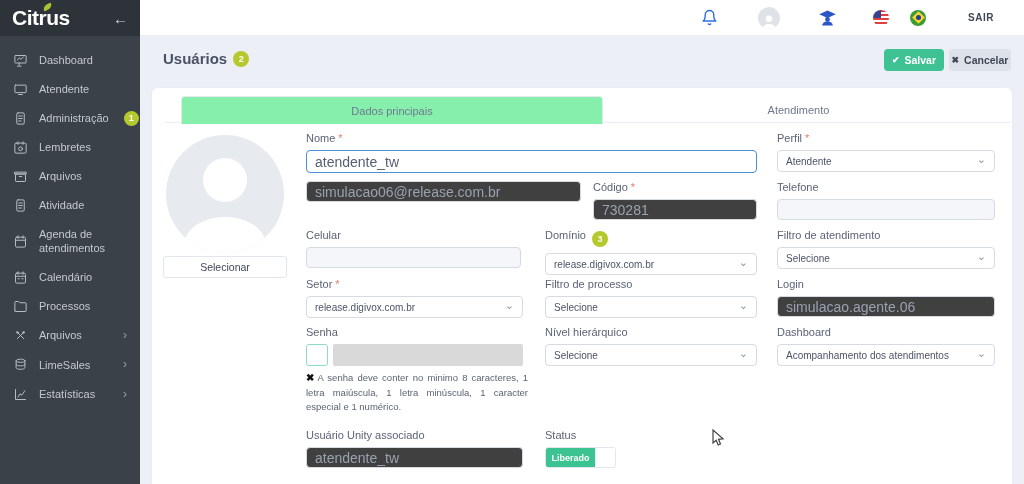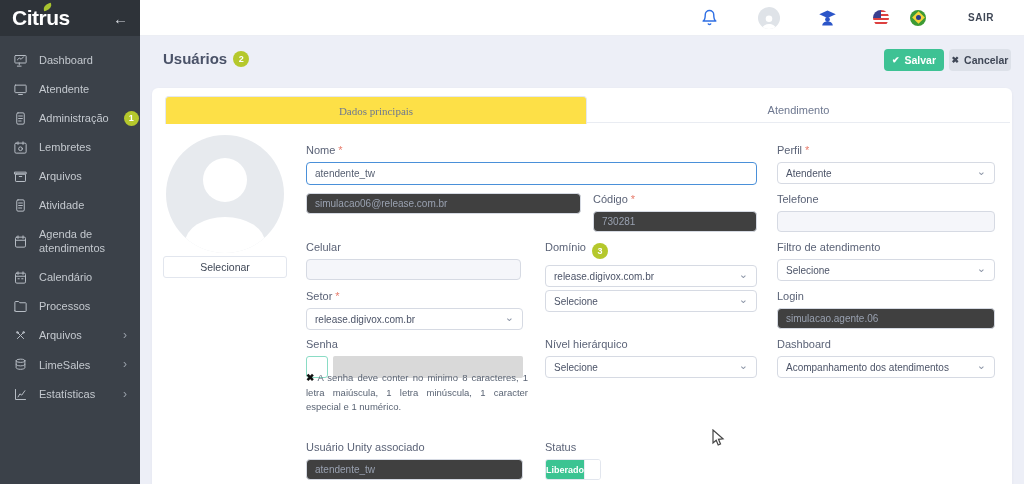--- a/index.html
+++ b/index.html
@@ -38,32 +38,32 @@
   .num-badge { display:inline-flex; width:16px; height:16px; border-radius:50%; background:#b5c82c; color:#fff; font-size:9px; font-weight:bold; align-items:center; justify-content:center; vertical-align:2px; margin-left:6px; }
   .btn { position:absolute; top:13px; height:22px; border:none; border-radius:4px; font-size:10.5px; font-weight:bold; font-family:inherit; display:flex; align-items:center; justify-content:center; gap:5px; cursor:pointer; }
   .btn-save { left:744px; width:60px; background:#3ec294; color:#fff; }
   .btn-cancel { left:809px; width:62px; background:#dde1e9; color:#3f4756; }
   .btn .bico { font-size:9px; }
 
   
   .card { position:absolute; left:12px; top:52px; width:860px; height:400px; background:#fff; border-radius:6px 6px 0 0; box-shadow:0 1px 3px rgba(60,70,100,0.06); }
   .tabrow { position:absolute; left:13px; top:8px; width:845px; height:27px; border-bottom:1px solid #e9ecf2; }
   .tab { position:absolute; top:0; height:27px; display:flex; align-items:center; justify-content:center; font-size:11px; color:#6e7890; cursor:pointer; }
-  .tab-active { left:0; width:422px; background:#fde047; border:1px solid #e4e8ef; border-bottom:none; border-radius:4px 4px 0 0; height:28px; z-index:2;font-family:Liberation Serif, serif; }
+  .tab-active { left:16px; width:422px; background:#86efac; border:1px solid #e4e8ef; border-bottom:none; border-radius:4px 4px 0 0; height:28px; z-index:2; }
   .tab-plain { left:422px; width:423px; }
 
   
   .avatar-big { position:absolute; left:14px; top:47px; width:118px; height:118px; border-radius:50%; background:#e7eaee; overflow:hidden; }
   .btn-select { position:absolute; left:11px; top:168px; width:124px; height:22px; background:#fff; border:1px solid #e2e6ee; border-radius:3px; font-size:10.5px; color:#3f4756; font-family:inherit; cursor:pointer; }
 
   
-  .field { position:absolute;margin-top:12px; }
+  .field { position:absolute; }
   .flabel { display:block; font-size:11px; color:#5b6377; margin-bottom:6px; white-space:nowrap; }
   .req { color:#e87c6c; margin-left:3px; }
-  .inp { width:100%; height:21px; border:1px solid #d6dae3; border-radius:4px; background:#fff; font-size:10px; color:#555e70; padding:0 8px; font-family:inherit; }
+  .inp { width:100%; height:21px; border:1px solid #d6dae3; border-radius:4px; background:#fff; font-size:14px; color:#555e70; padding:0 8px; font-family:inherit; }
   .inp:disabled { background:#404040; color:#99a1b0; -webkit-text-fill-color:#99a1b0; }
   .inp.lightempty { background:#f5f6fa; }
   .inp.focused { height:23px; border:1px solid #4a90d9; outline:none; text-decoration:underline wavy #e05050 1px; text-underline-offset:3px; }
   .sel { display:flex; align-items:center; justify-content:space-between; height:22px; border:1px solid #d6dae3; border-radius:4px; background:#fff; font-size:10px; color:#4c5468; padding:0 8px; cursor:pointer; }
   .sel .chev { color:#8a93a5; font-size:11px; line-height:0; margin-top:-4px; }
   .senha-row { display:flex; gap:5px; }
   .checkbox { width:22px; height:22px; border:1px solid #8adcc5; border-radius:3px; background:#fff; flex:none; cursor:pointer; }
   .senha-inp { flex:1; height:22px; background:#d9d9d9; border:none; border-radius:2px; }
   .hint { position:absolute; left:154px; top:282px; width:222px; font-size:9.5px; color:#5a6474; line-height:1.55; text-align:justify; }
   .hint .x { color:#111; font-weight:bold; margin-right:3px; font-size:10px; }
@@ -81,21 +81,21 @@
   .f-filtropr { left:393px; top:190px; width:212px; }
   .f-login    { left:625px; top:190px; width:218px; }
   .f-senha    { left:154px; top:238px; width:217px; }
   .f-nivel    { left:393px; top:238px; width:212px; }
   .f-dash     { left:625px; top:238px; width:218px; }
   .f-unity    { left:154px; top:341px; width:217px; }
   .f-status   { left:393px; top:341px; }
   .badge-inline { vertical-align:-3px; }
 
   
-  .toggle { display:flex; width:56px; height:21px; border-radius:3px; overflow:hidden; border:1px solid #e2e6ee; cursor:pointer; }
+  .toggle { display:flex; width:71px; height:21px; border-radius:3px; overflow:hidden; border:1px solid #e2e6ee; cursor:pointer; }
   .tg-on { flex:1; background:#3bc492; color:#fff; font-size:9px; font-weight:bold; display:flex; align-items:center; justify-content:center; }
   .tg-knob { width:20px; background:#fff; border-left:1px solid #e9ecf2; }
 
   .cursor { position:absolute; left:712px; top:429px; z-index:20; pointer-events:none; }
 </style>
 </head>
 <body>
 
 <div class="sidebar">
   <div class="logo-block">
@@ -293,20 +293,21 @@
     </div>
 
     <div class="field f-setor">
       <label class="flabel"><span>Setor</span><span class="req">*</span></label>
       <div class="sel">
           <span>release.digivox.com.br</span>
           <span class="chev">⌄</span>
         </div>
     </div>
     <div class="field f-filtropr">
+      <label class="flabel">Filtro de processo</label>
       <div class="sel">
           <span>Selecione</span>
           <span class="chev">⌄</span>
         </div>
     </div>
     <div class="field f-login">
       <label class="flabel">Login</label>
       <input class="inp" disabled="" value="simulacao.agente.06" style="">
     </div>
 

